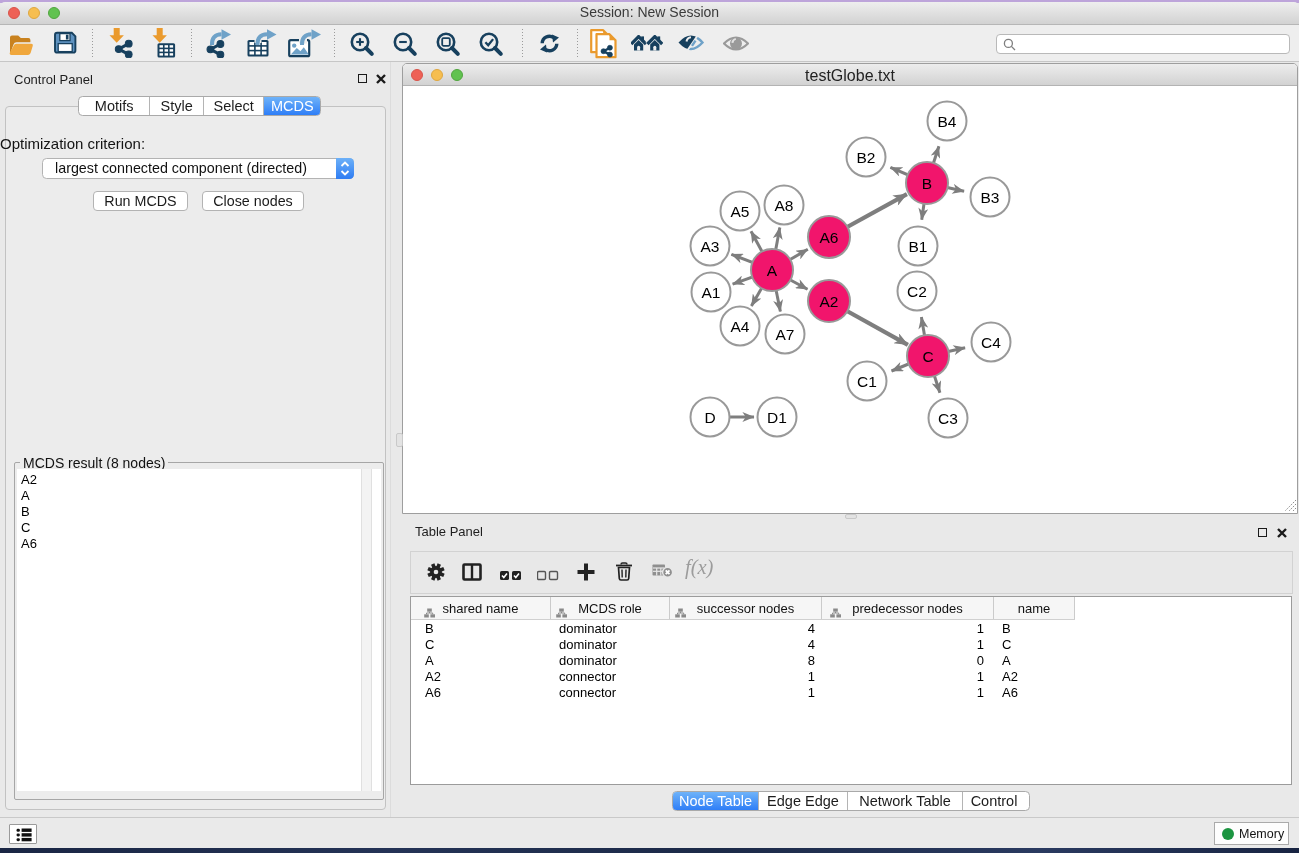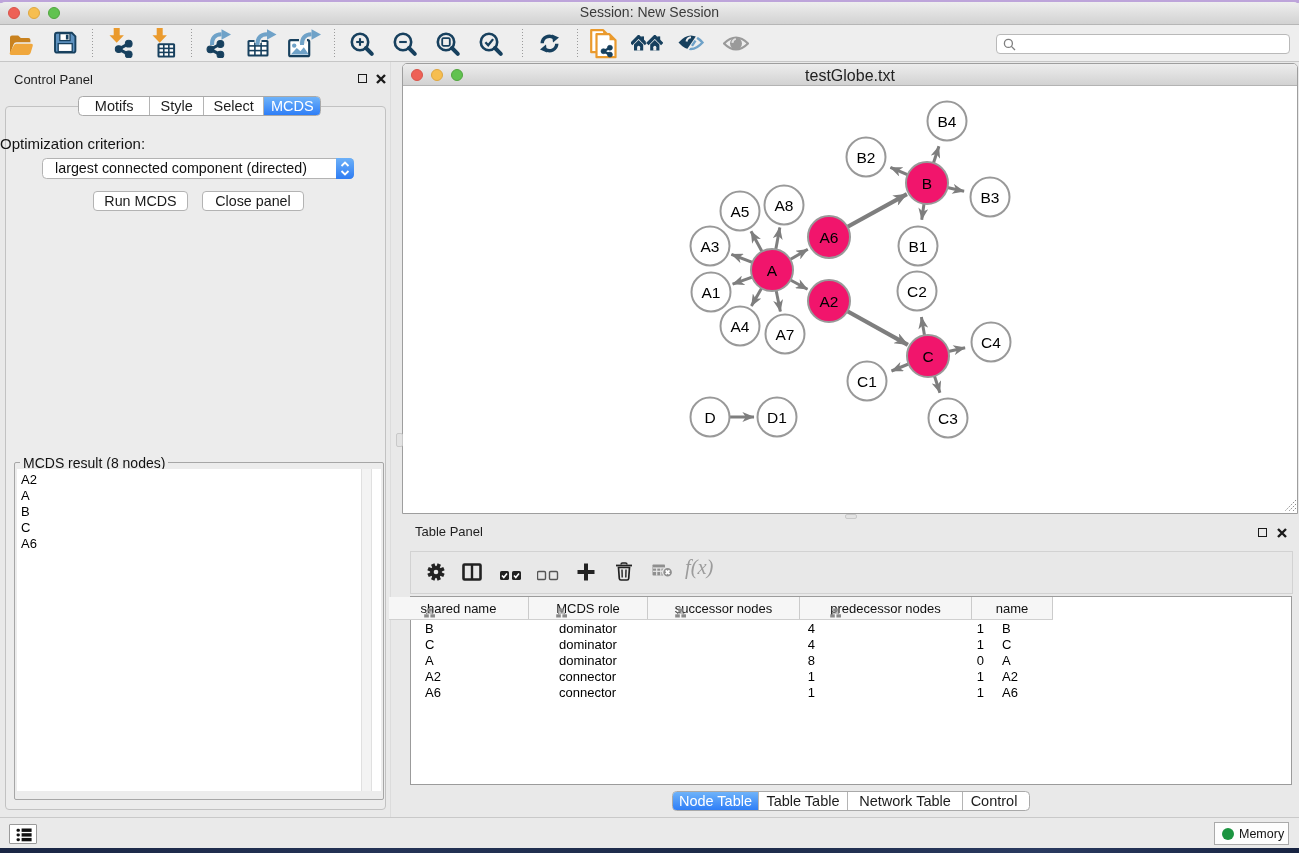--- a/index.html
+++ b/index.html
@@ -205,21 +205,21 @@
   </div>
 <div class="abs" style="left:0;top:135px;width:380px;text-align:left;font-size:15px;color:#141414;">Optimization criterion:</div>
 <div class="abs" style="left:42px;top:158px;width:312px;height:21px;background:#fff;border:1px solid #b3b3b3;border-radius:4.5px;"></div>
 <div class="abs" style="left:55px;top:160px;font-size:14.3px;color:#111;">largest connected component (directed)</div>
 <div class="abs" style="left:336px;top:158px;width:18px;height:21px;background:linear-gradient(#6db1f8,#2e7cf3);border-radius:0 4.5px 4.5px 0;"></div>
 <svg class="abs" style="left:336px;top:158px;" width="18" height="21" viewBox="0 0 18 21">
 <path d="M5.5,8 L9,4.5 L12.5,8" fill="none" stroke="#fff" stroke-width="1.8"></path>
 <path d="M5.5,13 L9,16.5 L12.5,13" fill="none" stroke="#fff" stroke-width="1.8"></path>
   </svg>
 <div class="btn" style="left:93px;top:191px;width:95px;height:20px;line-height:19px;">Run MCDS</div>
-<div class="btn" style="left:202px;top:191px;width:102px;height:20px;line-height:19px;">Close panel</div>
+<div class="btn" style="left:202px;top:191px;width:102px;height:20px;line-height:19px;">Close nodes</div>
 <div class="abs" style="left:14px;top:462px;width:370px;height:338px;border:1px solid #a6a6a6;border-radius:2px;"></div>
 <div class="abs" style="left:20px;top:455px;background:#ececec;padding:0 3px;font-size:14px;color:#111;">MCDS result (8 nodes)</div>
 <div class="abs" style="left:17px;top:469px;width:364px;height:322px;background:#fff;"></div>
 <div class="abs" style="left:361px;top:469px;width:11px;height:322px;background:#f3f3f3;border-left:1px solid #e0e0e0;border-right:1px solid #e0e0e0;"></div>
 <div class="abs row-txt" style="left:21px;top:472px;">A2<br>A<br>B<br>C<br>A6</div>
 <div class="abs" style="left:402px;top:63px;width:896px;height:451px;background:#fff;border:1px solid #9e9e9e;border-radius:5px 5px 0 0;"></div>
 <div class="abs" style="left:403px;top:64px;width:894px;height:22px;background:linear-gradient(#ededed,#d2d2d2);border-bottom:1px solid #b3b3b3;border-radius:4px 4px 0 0;"></div>
 <div class="abs" style="left:403px;top:67px;width:894px;text-align:center;font-size:16px;color:#222;">testGlobe.txt</div>
 <div class="light" style="left:411px;top:69px;background:#ee6156;border:0.5px solid #d8544b;"></div>
 <div class="light" style="left:431px;top:69px;background:#f6be50;border:0.5px solid #dfa740;"></div>
@@ -348,21 +348,21 @@
       <rect x="0.5" y="2.5" width="12.5" height="11" rx="0.8" fill="#8f8f8f"></rect>
       <line x1="1" y1="6" x2="12.5" y2="6" stroke="#e8e8e8" stroke-width="1.2"></line>
       <line x1="1" y1="9.3" x2="12.5" y2="9.3" stroke="#e8e8e8" stroke-width="1.2"></line>
       <line x1="4.7" y1="6" x2="4.7" y2="13.5" stroke="#e8e8e8" stroke-width="1.2"></line>
       <line x1="8.8" y1="6" x2="8.8" y2="13.5" stroke="#e8e8e8" stroke-width="1.2"></line>
       <circle cx="15.6" cy="10.3" r="5" fill="#8f8f8f" stroke="#e8e8e8" stroke-width="1.4"></circle>
       <path d="M13.7,8.4 l3.8,3.8 M17.5,8.4 l-3.8,3.8" stroke="#fff" stroke-width="1.9"></path>
     </svg></div>
 <div class="abs" style="left:685px;top:556px;"><span style="font-family:'Liberation Serif',serif;font-style:italic;font-size:20.5px;color:#9c9c9c;">f(x)</span></div>
 <div class="abs" style="left:410px;top:596px;width:882px;height:189px;background:#fff;border:1px solid #9b9b9b;"></div>
-<div class="abs" style="left:389px;top:597px;width:664px;height:23px;background:#f6f6f6;border-bottom:1px solid #d0d0d0;">
+<div class="abs" style="left:411px;top:597px;width:664px;height:23px;background:#f6f6f6;border-bottom:1px solid #d0d0d0;">
 <div class="hdr-cell" style="left:0px;width:140px;">shared name</div>
 <div class="hdr-cell" style="left:140px;width:119px;">MCDS role</div>
 <div class="hdr-cell" style="left:259px;width:152px;">successor nodes</div>
 <div class="hdr-cell" style="left:411px;width:172px;">predecessor nodes</div>
 <div class="hdr-cell" style="left:583px;width:81px;">name</div>
 </div>
 <div class="abs" style="left:424px;top:604px;"><svg width="11" height="10" viewBox="0 0 11 10" style="">
       <rect x="3.2" y="0.5" width="4.6" height="3.2" fill="#8a8a8a"></rect>
       <rect x="0.2" y="6.3" width="4.6" height="3.2" fill="#8a8a8a"></rect>
       <rect x="6.4" y="6.3" width="4.6" height="3.2" fill="#8a8a8a"></rect>
@@ -406,21 +406,21 @@
 <div class="row-txt" style="left:700px;top:669px;width:115px;text-align:right;">1</div>
 <div class="row-txt" style="left:869px;top:669px;width:115px;text-align:right;">1</div>
 <div class="row-txt" style="left:1002px;top:669px;">A2</div>
 <div class="row-txt" style="left:425px;top:685px;">A6</div>
 <div class="row-txt" style="left:559px;top:685px;">connector</div>
 <div class="row-txt" style="left:700px;top:685px;width:115px;text-align:right;">1</div>
 <div class="row-txt" style="left:869px;top:685px;width:115px;text-align:right;">1</div>
 <div class="row-txt" style="left:1002px;top:685px;">A6</div>
 <div class="tabseg" style="left:672px;top:791px;width:358px;">
 <div class="tabsel" style="width:86px;">Node Table</div>
-    <div style="width:89px;">Table Table</div>
+    <div style="width:89px;">Edge Edge</div>
 <div style="width:115px;">Network Table</div>
     <div style="width:62px;">Control</div>
   </div>
 <div class="abs" style="left:0;top:817px;width:1299px;height:31px;background:#eaeaea;border-top:1px solid #c9c9c9;"></div>
 <div class="abs" style="left:9px;top:824px;width:28px;height:20px;background:#fff;border:1px solid #9a9a9a;border-radius:1px;"></div>
 <div class="abs" style="left:16px;top:827px;"><svg width="16" height="15" viewBox="0 0 16 15" style="">
       <rect x="0.5" y="1.8" width="3.4" height="3" rx="1.4" fill="#111"></rect>
       <rect x="5.6" y="1.5" width="10" height="3.4" fill="#111"></rect>
       <rect x="0.5" y="6.5" width="3.4" height="3" rx="1.4" fill="#111"></rect>
       <rect x="5.6" y="6.2" width="10" height="3.4" fill="#111"></rect>

